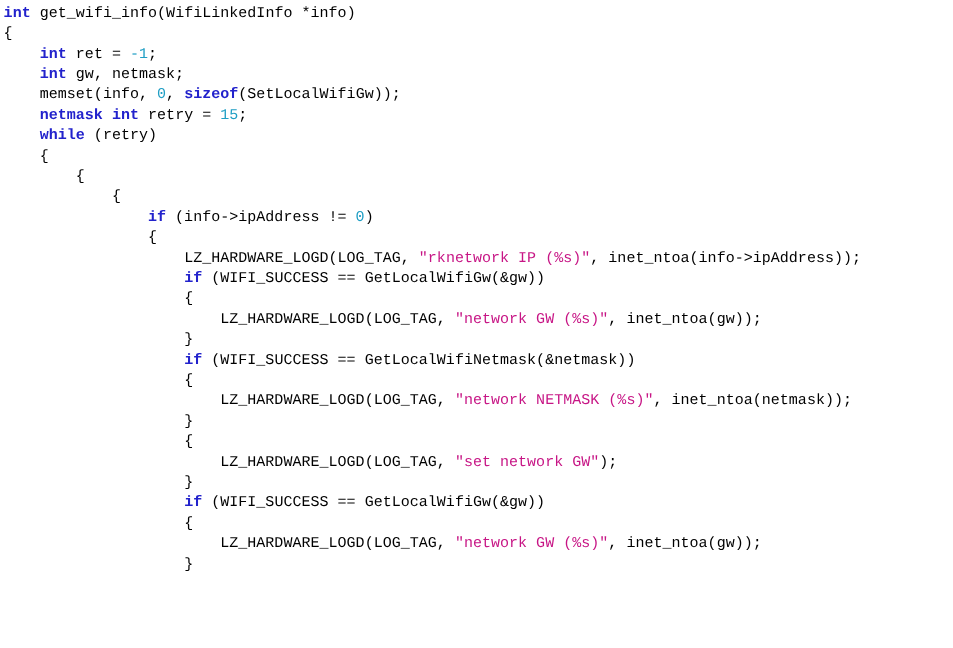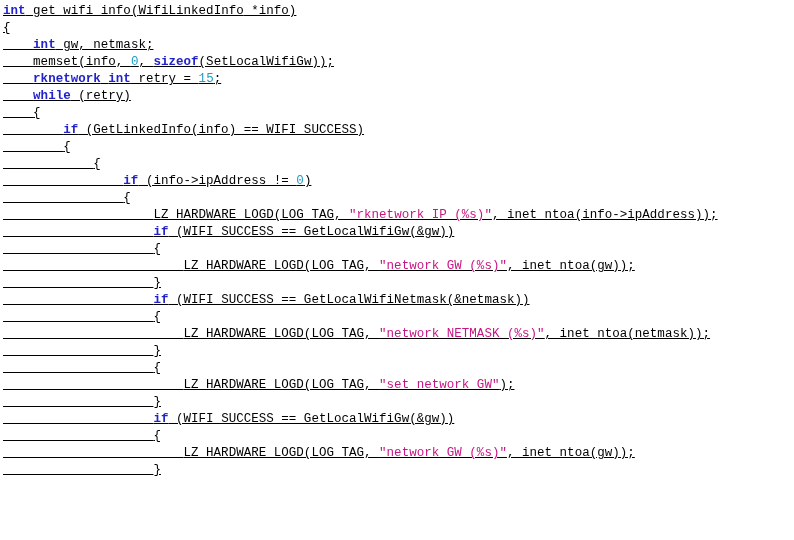--- a/index.html
+++ b/index.html
@@ -30,35 +30,35 @@
     font-family: "Liberation Mono", "DejaVu Sans Mono", monospace;
     color: #000000;
     padding-left: 3px;
   }
   .tok { white-space: pre; }
   .kw   { color: #2222cc; font-weight: bold; }
   .num  { color: #1f9ec4; }
   .str  { color: #c71585; }
   .plain{ color: #000000; }
   .punct{ color: #000000; }
-  #code-lines { position: absolute; top: 3px; left: 0; text-decoration: underline; }
+  #code-lines { position: absolute; top: 3px; left: 0; }
 </style>
 </head>
 <body>
 
 <div id="code-view">
   <div id="code-lines">
       <div class="code-line"><span class="tok kw">int</span><span class="tok plain"> </span><span class="tok plain">get_wifi_info</span><span class="tok punct">(</span><span class="tok plain">WifiLinkedInfo</span><span class="tok plain"> *info)</span></div>
       <div class="code-line"><span class="tok punct">{</span></div>
+      <div class="code-line">    <span class="tok kw">int</span><span class="tok plain"> ret = </span><span class="tok num">-1</span><span class="tok punct">;</span></div>
       <div class="code-line">    <span class="tok kw">int</span><span class="tok plain"> gw, netmask;</span></div>
       <div class="code-line">    <span class="tok plain">memset(info, </span><span class="tok num">0</span><span class="tok plain">, </span><span class="tok kw">sizeof</span><span class="tok plain">(SetLocalWifiGw));</span></div>
-      <div class="code-line">    <span class="tok kw">rknetwork</span><span class="tok plain"> </span><span class="tok kw">int</span><span class="tok plain"> retry = </span><span class="tok num">15</span><span class="tok punct">;</span></div>
+      <div class="code-line">    <span class="tok kw">netmask</span><span class="tok plain"> </span><span class="tok kw">int</span><span class="tok plain"> retry = </span><span class="tok num">15</span><span class="tok punct">;</span></div>
       <div class="code-line">    <span class="tok kw">while</span><span class="tok plain"> (retry)</span></div>
       <div class="code-line">    <span class="tok punct">{</span></div>
-      <div class="code-line">        <span class="tok kw">if</span><span class="tok plain"> (GetLinkedInfo(info) == WIFI_SUCCESS)</span></div>
       <div class="code-line">        <span class="tok punct">{</span></div>
       <div class="code-line">            <span class="tok punct">{</span></div>
       <div class="code-line">                <span class="tok kw">if</span><span class="tok plain"> (info-&gt;ipAddress != </span><span class="tok num">0</span><span class="tok punct">)</span></div>
       <div class="code-line">                <span class="tok punct">{</span></div>
       <div class="code-line">                    <span class="tok plain">LZ_HARDWARE_LOGD(LOG_TAG, </span><span class="tok str">"rknetwork IP (%s)"</span><span class="tok plain">, inet_ntoa(info-&gt;ipAddress));</span></div>
       <div class="code-line">                    <span class="tok kw">if</span><span class="tok plain"> (WIFI_SUCCESS == GetLocalWifiGw(&amp;gw))</span></div>
       <div class="code-line">                    <span class="tok punct">{</span></div>
       <div class="code-line">                        <span class="tok plain">LZ_HARDWARE_LOGD(LOG_TAG, </span><span class="tok str">"network GW (%s)"</span><span class="tok plain">, inet_ntoa(gw));</span></div>
       <div class="code-line">                    <span class="tok punct">}</span></div>
       <div class="code-line">                    <span class="tok kw">if</span><span class="tok plain"> (WIFI_SUCCESS == GetLocalWifiNetmask(&amp;netmask))</span></div>

